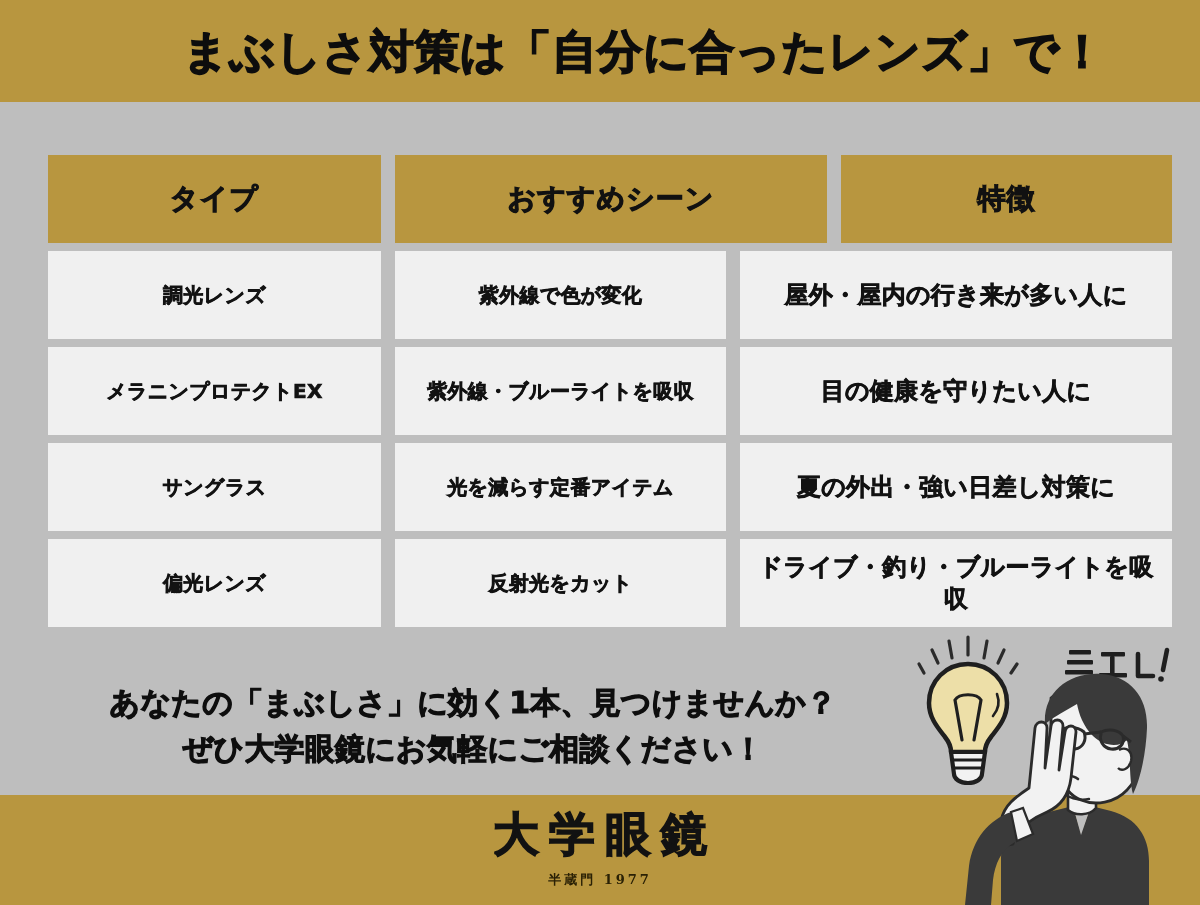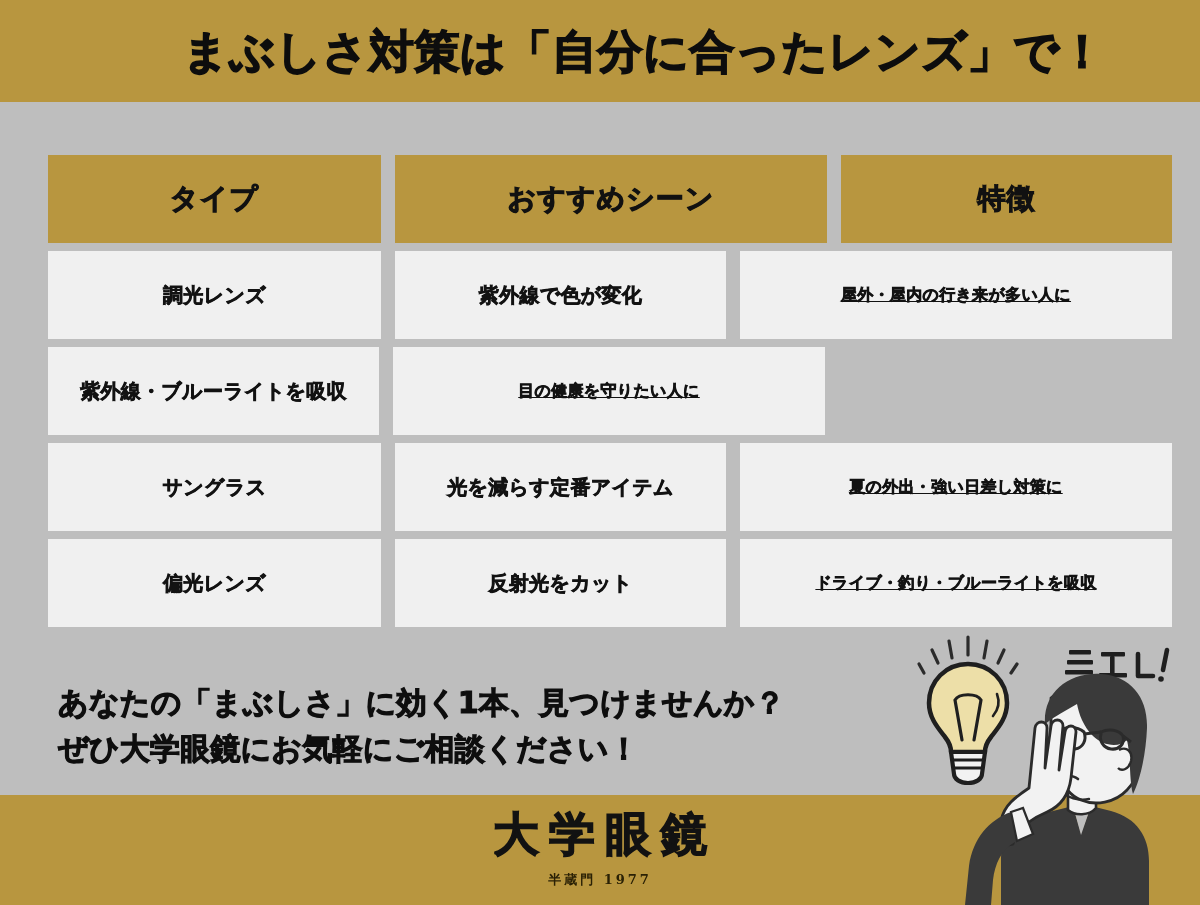--- a/index.html
+++ b/index.html
@@ -58,32 +58,33 @@
     height:88px;
     background:#f0f0f0;
     color:#121212;
     font-size:20px;
     font-weight:900;
     letter-spacing:0.3px;
     -webkit-text-stroke:0.7px #121212;
     padding:16px 8px;
     font-family:"DejaVu Sans","Liberation Sans",sans-serif;
   }
-  .body-row .c3{font-size:16px;text-decoration:underline;}
+  .body-row .c3{font-size:24px;}
 
   
   .cta{
     position:absolute;left:58px;top:680px;width:830px;
     color:#0e0e0e;
     font-size:30px;
     font-weight:900;
     line-height:1.52;
     letter-spacing:0.2px;
     -webkit-text-stroke:1.1px #0e0e0e;
     font-family:"DejaVu Sans","Liberation Sans",sans-serif;
+    text-align:center;
   }
   .cta div{white-space:nowrap;}
 
   
   .footer-band{
     position:absolute;left:0;top:795px;width:1200px;height:110px;
     background:#b8963f;
   }
   .logo-block{
     position:absolute;left:0;top:795px;width:1200px;height:110px;
@@ -124,20 +125,21 @@
       <div class="cell c2">特徴</div>
     </div>
 
     <div class="trow body-row">
       <div class="cell c1">調光レンズ</div>
       <div class="cell c2">紫外線で色が変化</div>
       <div class="cell c3">屋外・屋内の行き来が多い人に</div>
     </div>
 
     <div class="trow body-row">
+      <div class="cell c1">メラニンプロテクトEX</div>
       <div class="cell c2">紫外線・ブルーライトを吸収</div>
       <div class="cell c3">目の健康を守りたい人に</div>
     </div>
 
     <div class="trow body-row">
       <div class="cell c1">サングラス</div>
       <div class="cell c2">光を減らす定番アイテム</div>
       <div class="cell c3">夏の外出・強い日差し対策に</div>
     </div>
 

